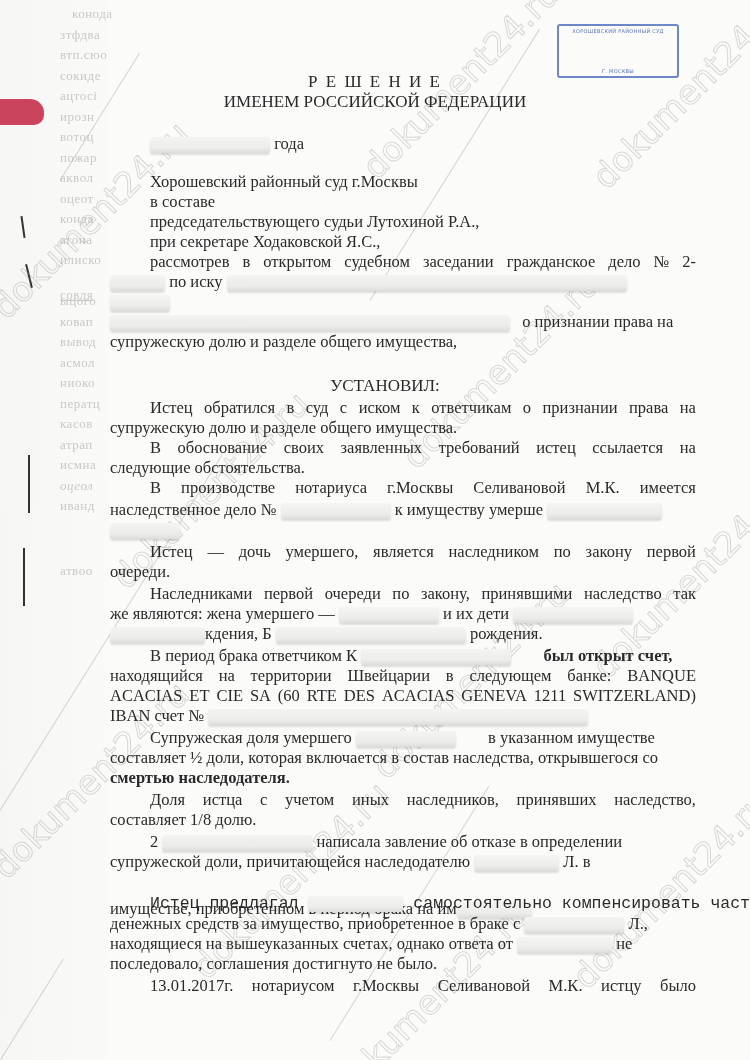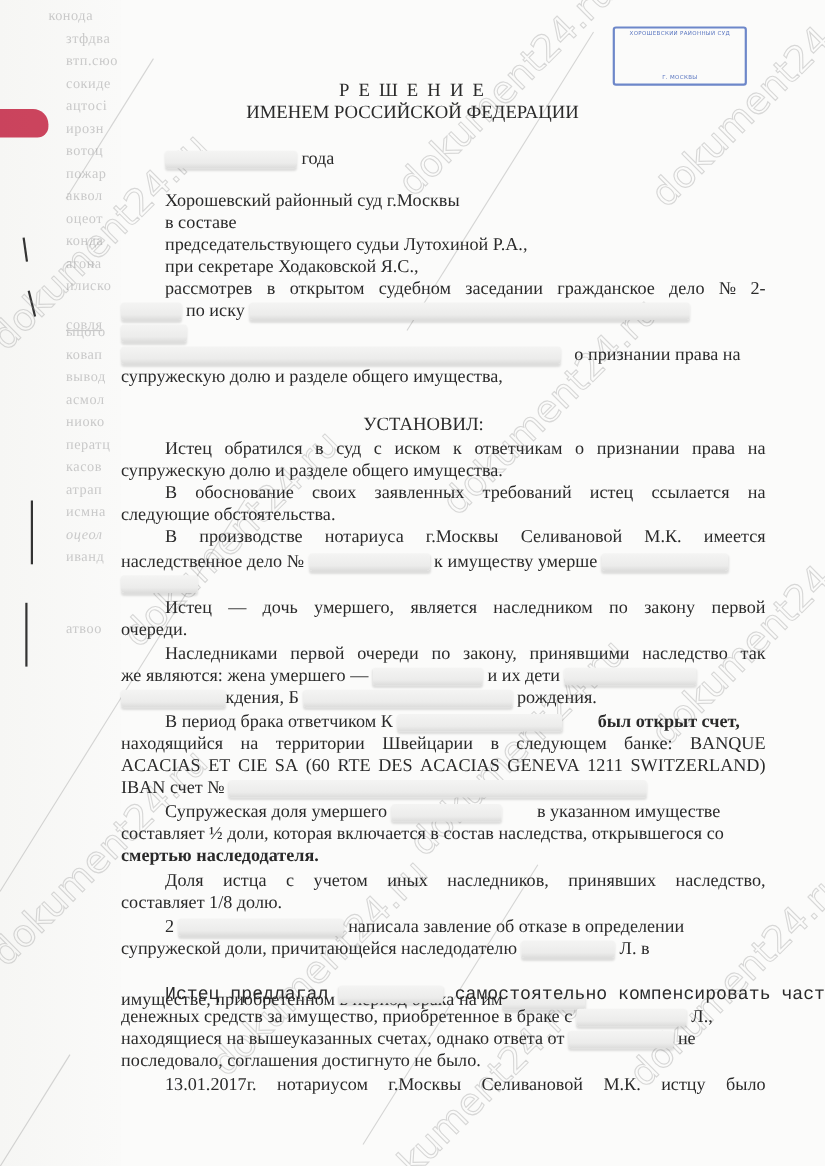--- a/index.html
+++ b/index.html
@@ -16,21 +16,21 @@
   .title{position:absolute;left:0;width:750px;text-align:center;font-size:17px;}
   .line{position:absolute;font-size:16.5px;white-space:nowrap;line-height:20px;}
   .just{position:absolute;left:110px;width:586px;font-size:16.5px;line-height:20px;text-align:justify;text-align-last:justify;white-space:nowrap;display:flex;justify-content:space-between;}
   .redact{display:inline-block;height:16px;background:linear-gradient(180deg,#f4f4f3 0%,#ececeb 70%,#dcdcdb 100%);border-radius:3px;vertical-align:middle;box-shadow:0 2px 2px rgba(0,0,0,0.12);}
 </style>
 </head>
 <body>
 
 <div class="bleed"></div>
 <div id="bleed-lines">
-    <div class="bleed-line" style="left: 44px; top: 6px;">конода</div>
+    <div class="bleed-line" style="left: 72px; top: 6px;">конода</div>
     <div class="bleed-line" style="left: 60px; top: 26.5px;">зтфдва</div>
     <div class="bleed-line" style="left: 60px; top: 47px;">втп.сюо</div>
     <div class="bleed-line" style="left: 60px; top: 67.5px;">сокиде</div>
     <div class="bleed-line" style="left: 60px; top: 88px;">ацтосі</div>
     <div class="bleed-line" style="left: 60px; top: 108.5px;">ирозн</div>
     <div class="bleed-line" style="left: 60px; top: 129px;">вотоц</div>
     <div class="bleed-line" style="left: 60px; top: 149.5px;">пожар</div>
     <div class="bleed-line" style="left: 60px; top: 170px;">аквол</div>
     <div class="bleed-line" style="left: 60px; top: 190.5px;">оцеот</div>
     <div class="bleed-line" style="left: 60px; top: 211px;">конда</div>

